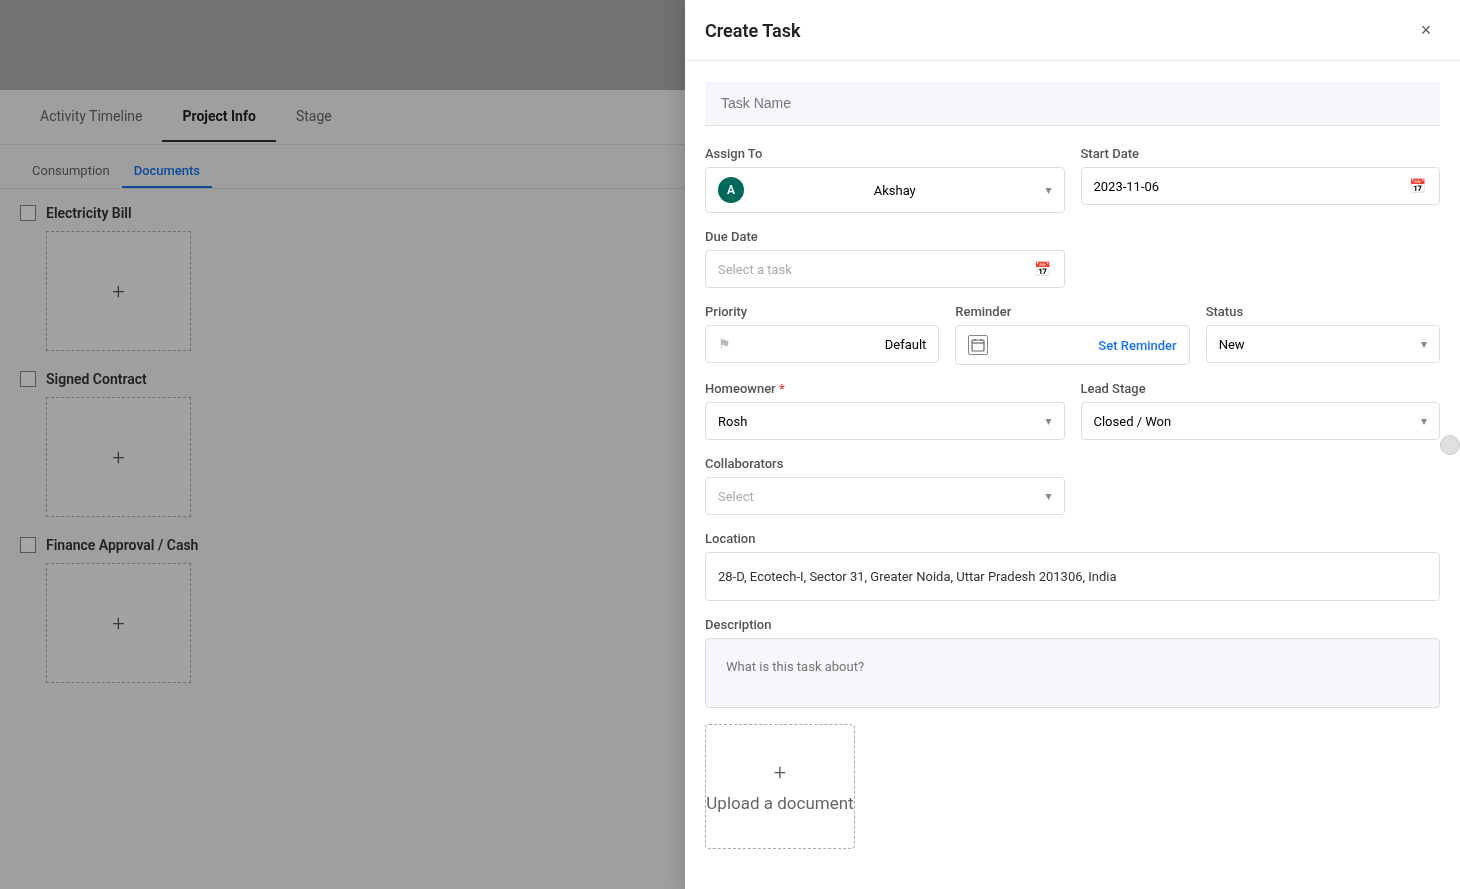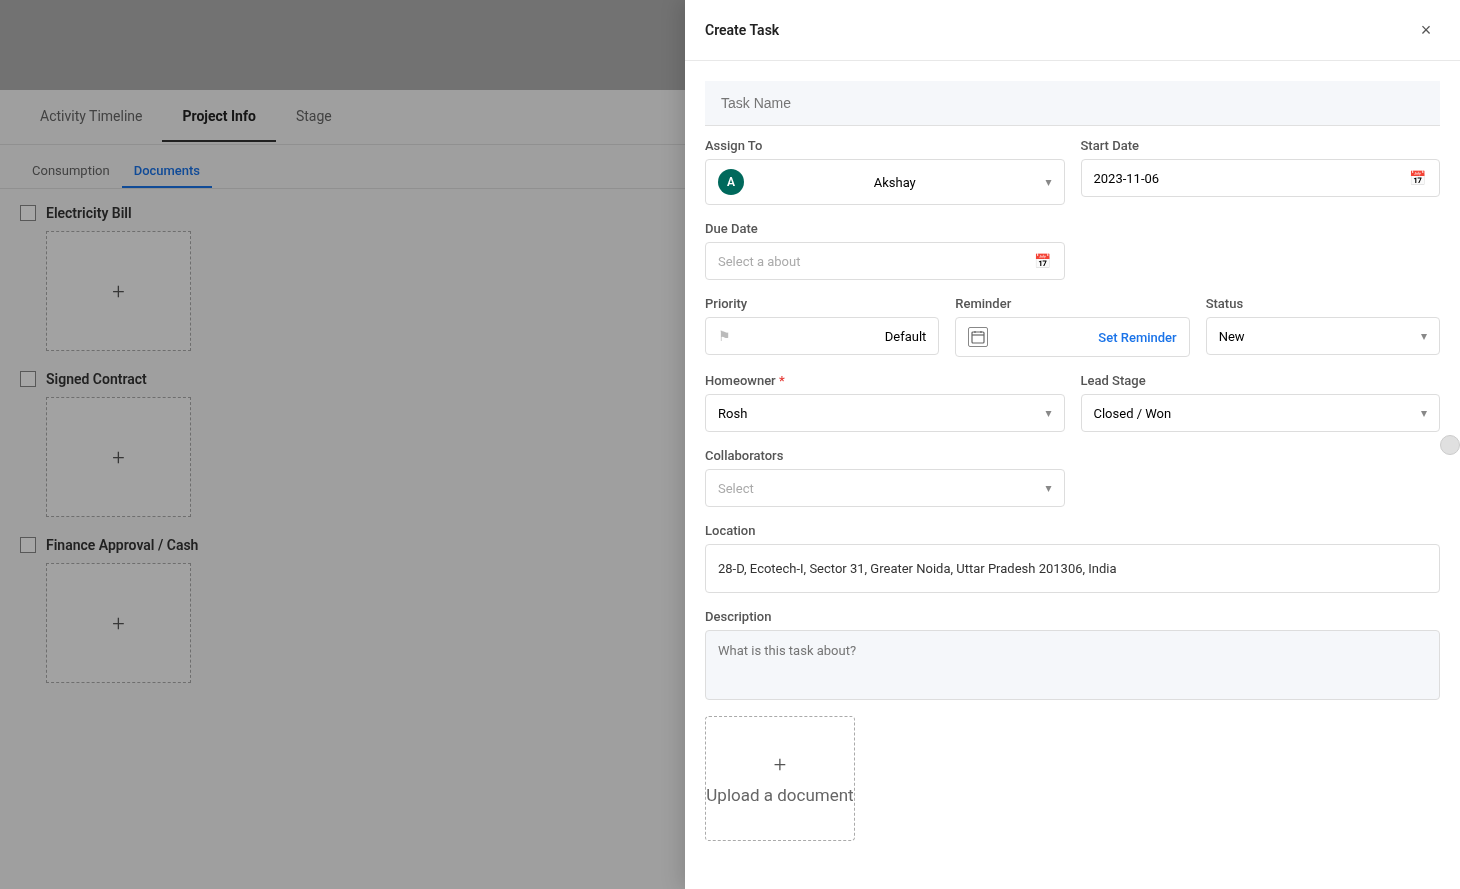--- a/index.html
+++ b/index.html
@@ -146,21 +146,21 @@
     .modal-header {
       display: flex;
       align-items: center;
       justify-content: space-between;
       padding: 16px 20px;
       border-bottom: 1px solid #e8e8e8;
       background: #fff;
     }
 
     .modal-title {
-      font-size: 14px;
+      font-size: 18px;
       font-weight: 600;
       color: #222;
     }
 
     .close-btn {
       width: 28px;
       height: 28px;
       display: flex;
       align-items: center;
       justify-content: center;
@@ -179,21 +179,21 @@
 
     
     .task-name-input {
       width: 100%;
       border: none;
       border-bottom: 1px solid #e0e0e0;
       background: #f5f7fa;
       padding: 14px 16px;
       font-size: 14px;
       color: #999;
-      margin-bottom: 12px;
+      margin-bottom: 20px;
       outline: none;
     }
 
     
     .form-row {
       display: grid;
       grid-template-columns: 1fr 1fr;
       gap: 16px;
       margin-bottom: 16px;
     }
@@ -327,21 +327,21 @@
 
     
     .description-row {
       margin-bottom: 16px;
     }
 
     .description-textarea {
       width: 100%;
       border: 1px solid #ddd;
       border-radius: 4px;
-      padding: 12px;
+      padding: 20px;
       font-size: 13px;
       color: #aaa;
       background: #f5f7fa;
       resize: none;
       height: 70px;
       outline: none;
       font-family: inherit;
     }
 
     
@@ -479,21 +479,21 @@
         <span class="form-label">Start Date</span>
         <div class="form-control">
           <span>2023-11-06</span>
           <span class="calendar-icon">📅</span>
         </div>
       </div>
 
       <div class="form-group">
         <span class="form-label">Due Date</span>
         <div class="form-control">
-          <span class="select-placeholder">Select a about</span>
+          <span class="select-placeholder">Select a task</span>
           <span class="calendar-icon">📅</span>
         </div>
       </div>
     </div>
 
     
     <div class="form-row-2">
       <div class="form-group">
         <span class="form-label">Priority</span>
         <div class="priority-control form-control">

